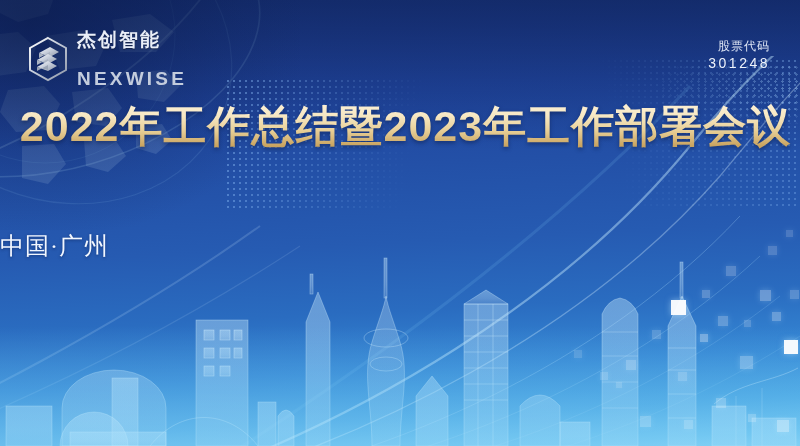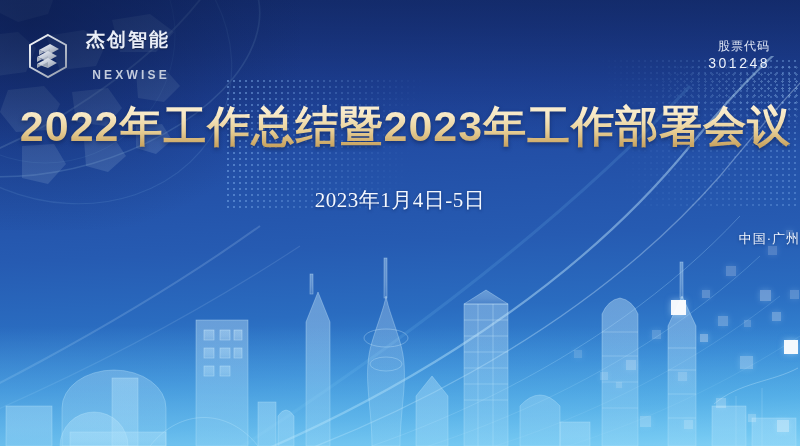--- a/index.html
+++ b/index.html
@@ -98,32 +98,32 @@
 
   
   .haze {
     position:absolute; left:0; right:0; bottom:0; height:120px;
     background: linear-gradient(180deg, rgba(110,200,245,0) 0%, rgba(120,205,245,.28) 55%, rgba(150,220,250,.42) 100%);
   }
 
   
   .logo-block {
     position: absolute; left: 26px; top: 30px;
-    display: flex; align-items: center; gap: 16px;
+    display: flex; align-items: center; gap: 7px;
   }
   .logo-mark { width: 44px; height: 46px; flex: none; }
   .logo-text { display: flex; flex-direction: column; line-height: 1; }
   .logo-cn {
     font-size: 19px; font-weight: 700; letter-spacing: 2px;
     color: #e9eef8;
     text-shadow: 0 1px 1px rgba(0,0,0,.35);
   }
   .logo-en {
     margin-top: 20px;
-    font-size: 12px; font-weight: 700; letter-spacing: 3.2px;
+    font-size: 19px; font-weight: 700; letter-spacing: 3.2px;
     color: #c3ccdd;
     text-align: right;
   }
 
   .stock {
     position: absolute; right: 30px; top: 38px;
     text-align: right; line-height: 1.35;
   }
   .stock-label { font-size: 12px; color: #dfe7f5; letter-spacing: 1px; }
   .stock-code  { font-size: 14px; color: #eef3fb; letter-spacing: 2.5px; font-weight: 500; }
@@ -149,22 +149,22 @@
     position: absolute; left: 0; right: 0; top: 186px;
     text-align: center;
     font-size: 21px;
     letter-spacing: .5px;
     color: #f4f8ff;
     font-family: "Liberation Serif", "DejaVu Serif", serif;
     text-shadow: 0 1px 3px rgba(8,24,70,.5);
   }
   .subtitle-place {
     position: absolute; left: 0; right: 0; top: 230px;
-    text-align: right;
-    font-size: 13px;
+    text-align: left;
+    font-size: 24px;
     letter-spacing: 1px;
     color: #f2f7ff;
     font-family: "Liberation Serif", "DejaVu Serif", serif;
     text-shadow: 0 1px 3px rgba(8,24,70,.5);
   }
 </style>
 </head>
 <body>
 
 <div id="stage">
@@ -357,16 +357,15 @@
       <div class="logo-en">NEXWISE</div>
     </div>
   </div>
 
   <div class="stock">
     <div class="stock-label">股票代码</div>
     <div class="stock-code">301248</div>
   </div>
 
   <div class="title">2022年工作总结暨2023年工作部署会议</div>
-  <div class="subtitle-date">2023年1月4日-5日</div>
   <div class="subtitle-place">中国·广州</div>
 
 </div>
 
 </body></html>

